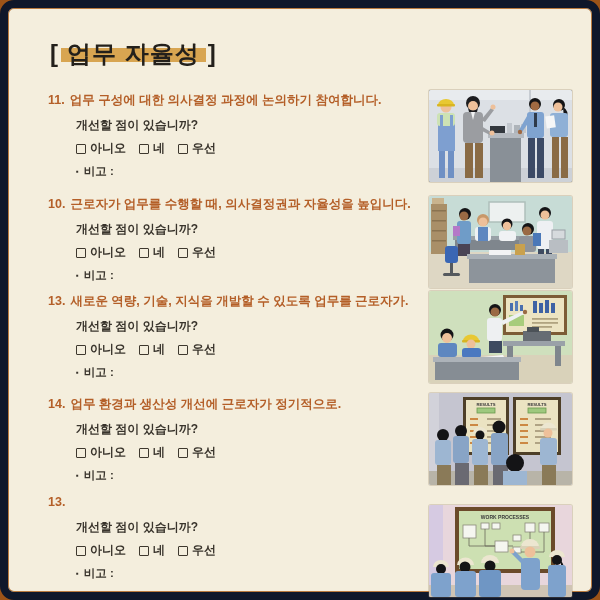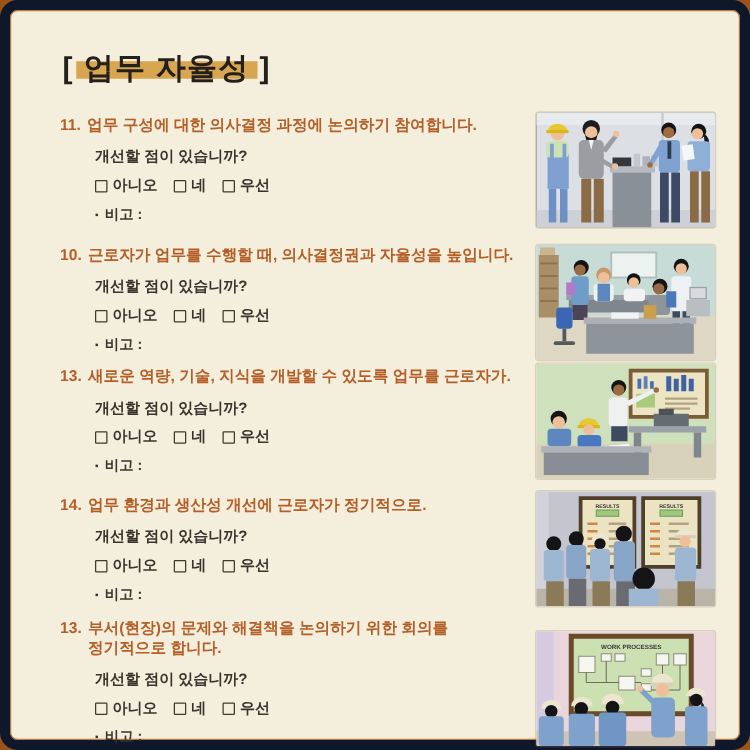--- a/index.html
+++ b/index.html
@@ -180,24 +180,20 @@
       <p class="remark">
           <span class="bl">▪</span>
           <span>비고 :</span>
         </p>
     </div>
   </section>
 
   <section class="item" style="top:486px">
     <h2 class="q">
         <span class="qn">13.</span>
-        <span class="qt">
-          <span class="l1">부서(현장)의 문제와 해결책을 논의하기 위한 회의를</span>
-          <span class="l2">정기적으로 합니다.</span>
-        </span>
       </h2>
     <div class="sub">
       <p class="ask">개선할 점이 있습니까?</p>
       <div class="opts">
         <span class="opt">
             <span class="cb"></span>
             <span>아니오</span>
           </span>
         <span class="opt">
             <span class="cb"></span>

